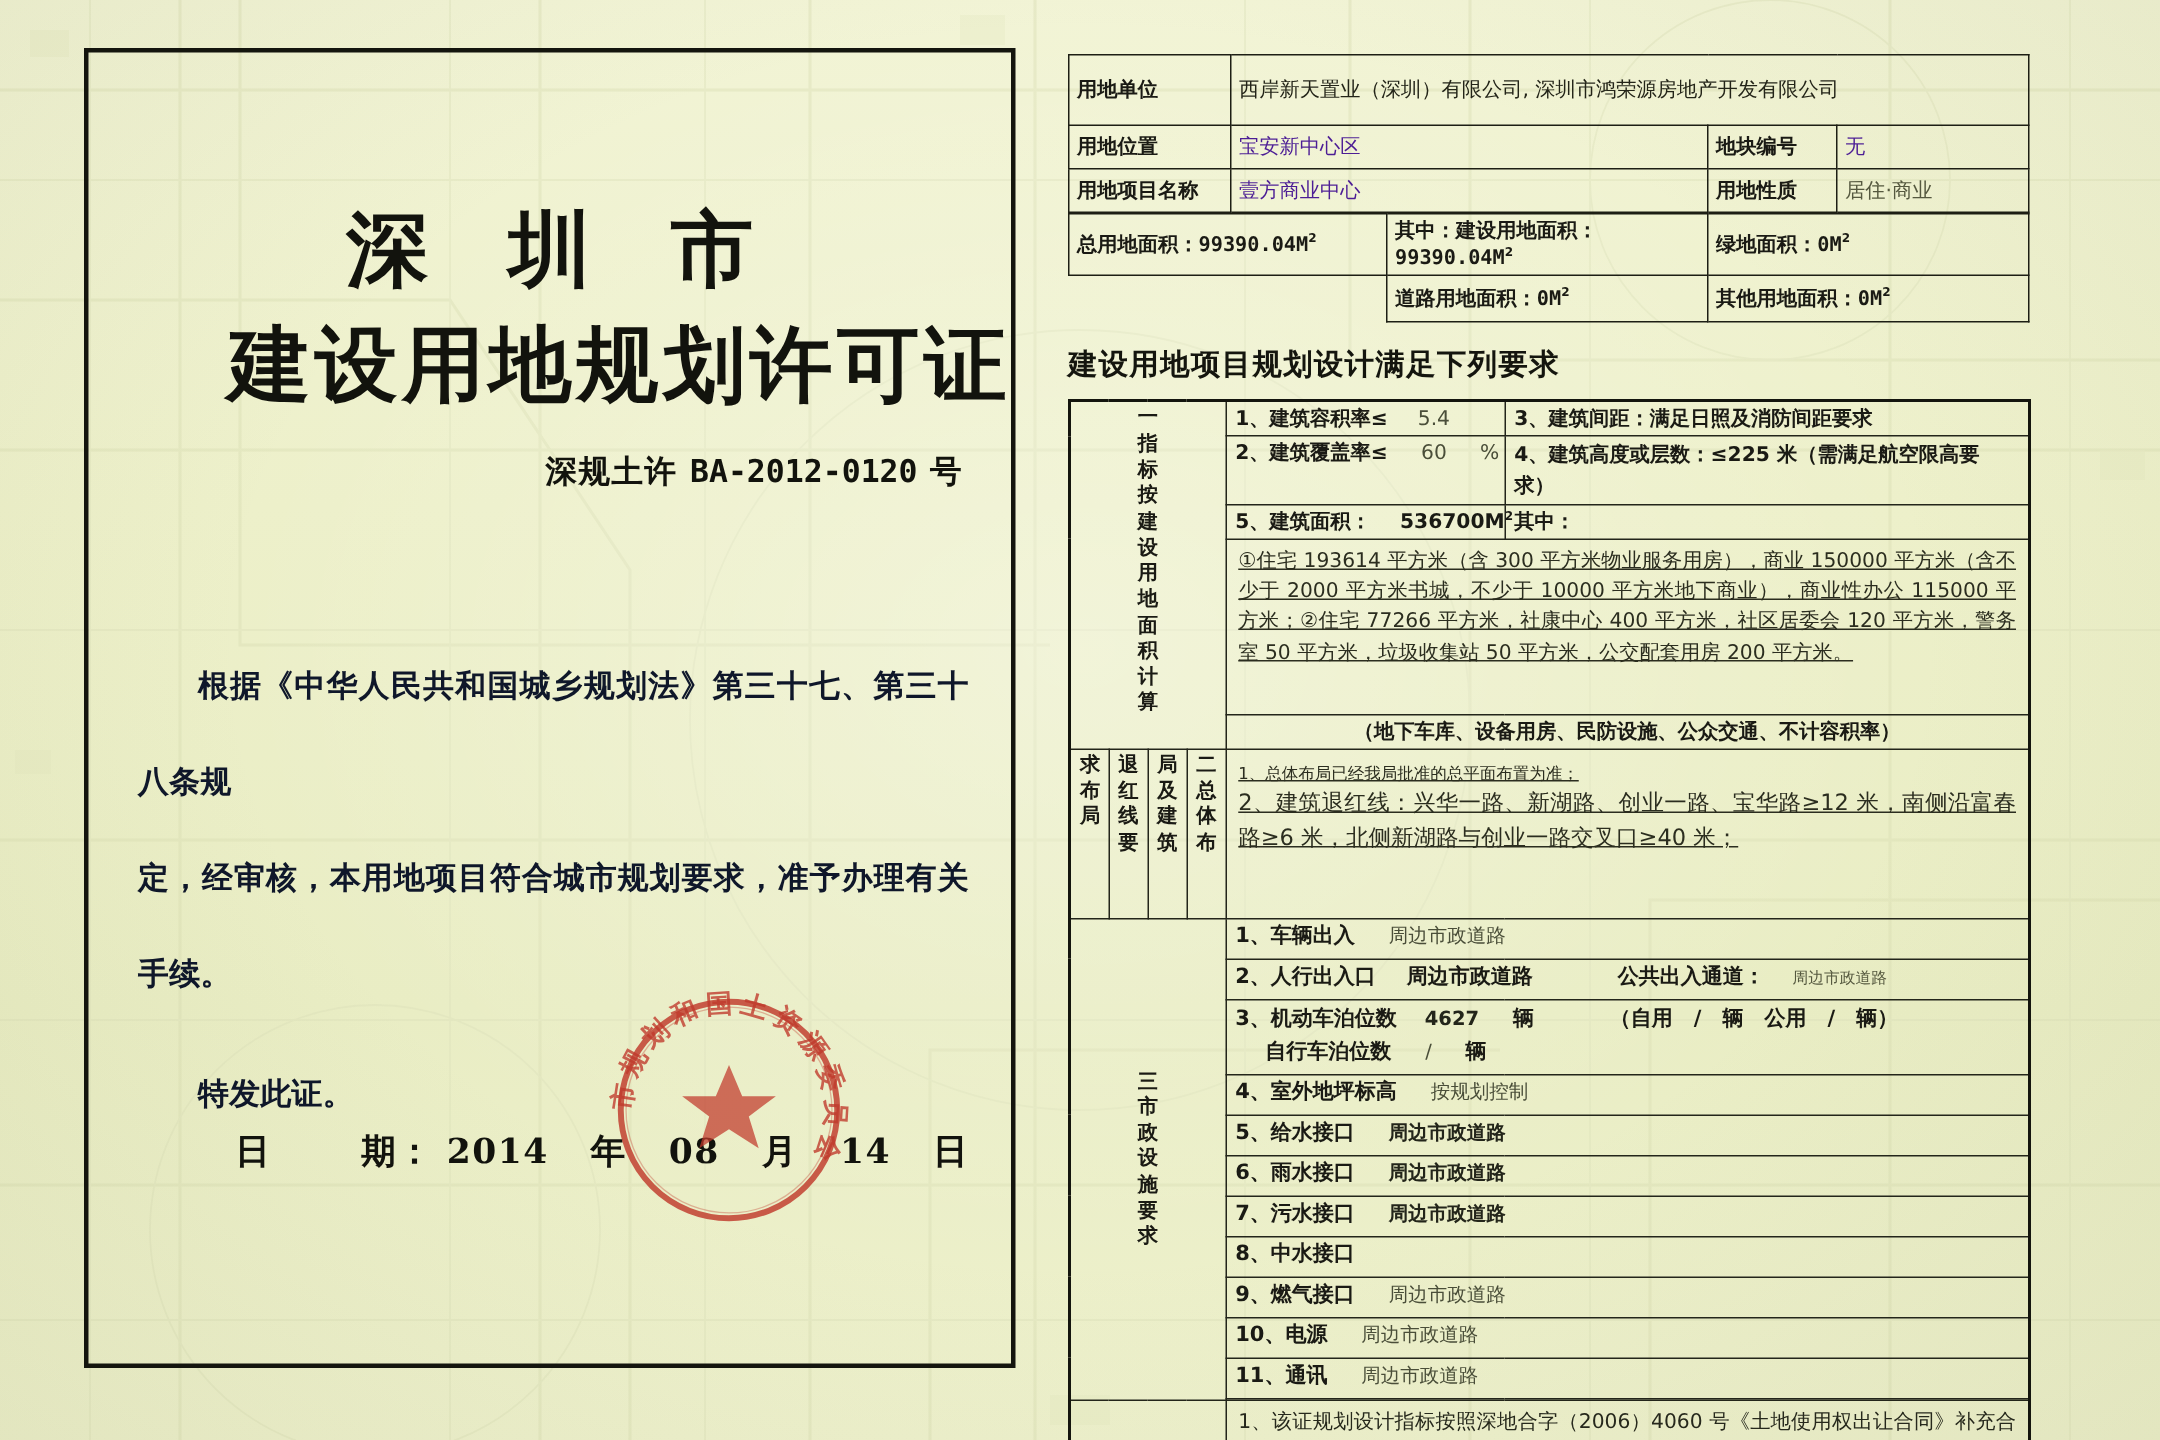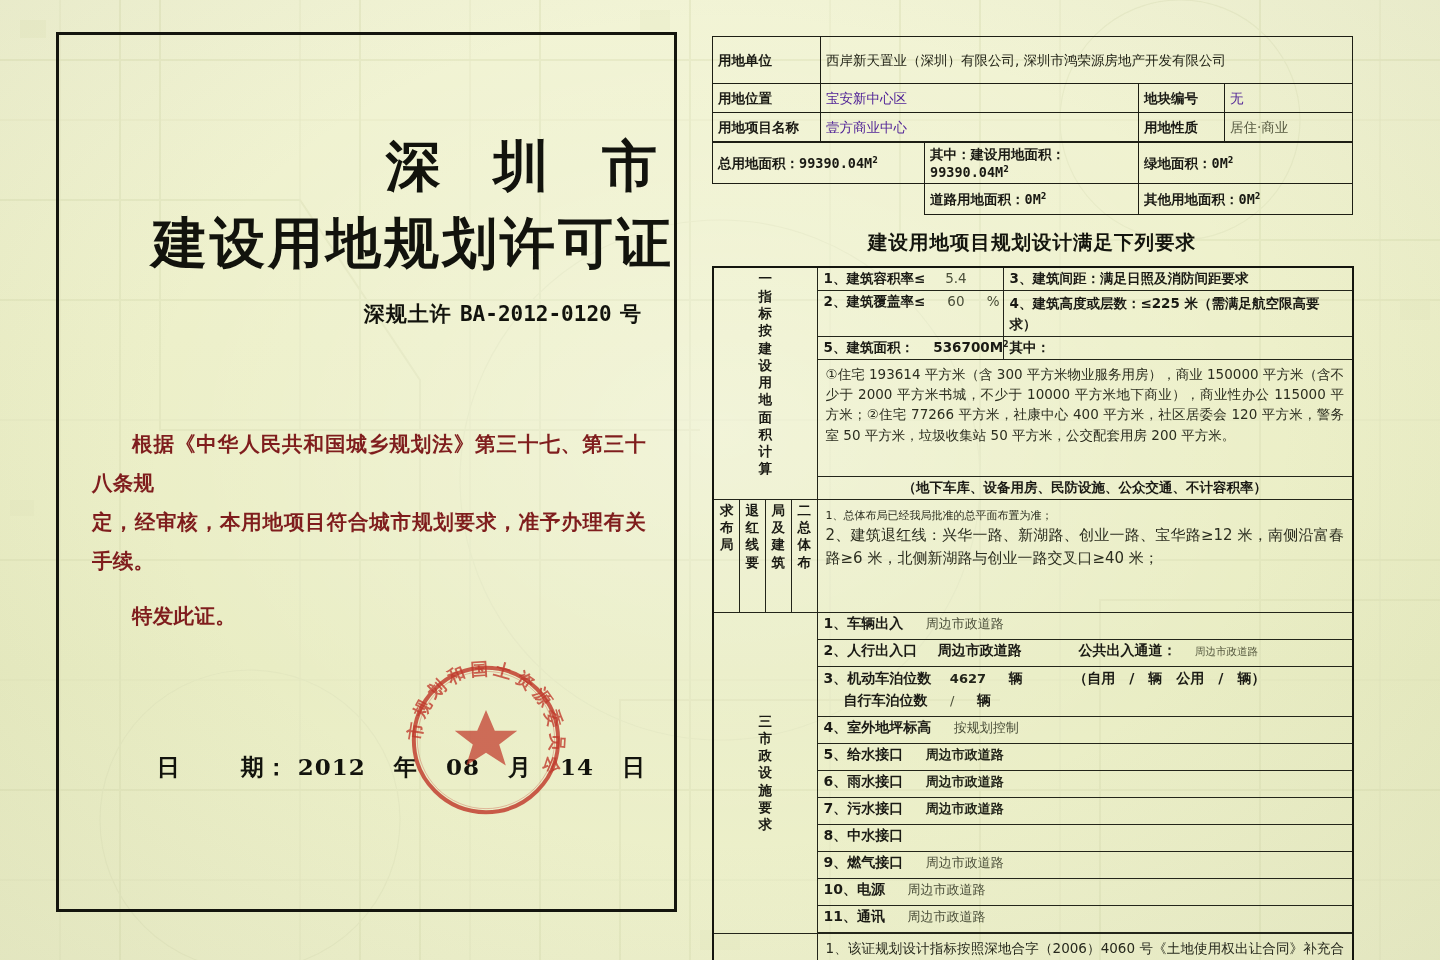--- a/index.html
+++ b/index.html
@@ -27,21 +27,21 @@
   
   #left-panel{
     position:absolute;left:56px;top:32px;width:621px;height:880px;
     border:3px solid #14150e;
     box-sizing:border-box;
   }
   #left-inner{position:absolute;inset:0;padding:0;}
 
   .title-l1{
     position:absolute;left:0;right:0;top:95px;
-    text-align:right;
+    text-align:center;
     font-family:"DejaVu Serif","Liberation Serif",serif;
     font-weight:700;font-size:55px;letter-spacing:17px;
     text-indent:17px;
     color:#12130d;
   }
   .title-l2{
     position:absolute;left:0;right:0;top:172px;
     text-align:right;
     font-family:"DejaVu Serif","Liberation Serif",serif;
     font-weight:700;font-size:55px;letter-spacing:3px;
@@ -54,23 +54,23 @@
     font-family:"DejaVu Serif","Liberation Serif",serif;
     font-size:21px;font-weight:600;letter-spacing:1px;
     color:#12130d;
   }
   .cert-no .code{font-family:"DejaVu Sans Mono","Liberation Mono",monospace;letter-spacing:0px;}
 
   .body-text{
     position:absolute;left:33px;right:28px;top:390px;
     font-family:"DejaVu Sans","Liberation Sans",sans-serif;
     font-weight:700;font-size:20.5px;
-    line-height:39px;
+    line-height:64px;
     letter-spacing:.3px;
-    color:#7f1d1d;
+    color:#0f172a;
     text-align:justify;
   }
   .body-text p{margin:0;}
   .body-text .indent{text-indent:40px;}
   .body-text .p2{margin-top:0px;}
   .body-text .p3{margin-top:16px;text-indent:40px;}
 
   .date-line{
     position:absolute;left:0;right:28px;bottom:126px;
     text-align:right;
@@ -106,39 +106,39 @@
   .lbl{font-weight:700;font-size:14.5px;white-space:nowrap;}
   .val{font-size:13.5px;color:#4c1d95;}
   .val-dark{font-size:13.5px;color:#232418;}
   .tiny{font-size:10.5px;color:#55583f;}
   .sup{font-size:8px;vertical-align:super;}
 
   .areas td{font-weight:700;font-size:14px;height:26px;}
   .areas .mono{font-family:"DejaVu Sans Mono","Liberation Mono",monospace;font-weight:700;font-size:13.5px;}
 
   .section-title{
-    width:640px;text-align:center;
+    width:640px;text-align:left;
     font-weight:700;font-size:19.5px;
     letter-spacing:1px;
     margin:14px 0 10px 0;
     color:#14150e;
   }
 
   
   table.main{border-collapse:collapse;width:640px;table-layout:fixed;border:2.5px solid #14150e;}
   table.main td{border:1px solid #23251a;padding:2px 6px;font-size:13.5px;vertical-align:top;}
   td.vlabel{
     width:26px;padding:4px 2px;text-align:center;vertical-align:top;
     font-weight:700;font-size:14px;line-height:1.28;
     word-break:break-all;white-space:normal;
   }
   td.vlabel span{display:block;}
   .row-item{font-weight:700;font-size:14px;white-space:nowrap;}
   .row-val{font-weight:400;color:#4a4e39;font-size:13px;}
-  .note-block{font-size:10.8px;line-height:1.5;color:#2b2d1f;text-align:justify;}
+  .note-block{font-size:10.8px;line-height:1.5;color:#2b2d1f;text-align:justify;text-decoration:underline;}
   .center-note{text-align:center;font-weight:700;font-size:14px;}
   .beizhu{font-size:10.4px;line-height:1.52;text-align:justify;color:#26281c;}
 
   .fill{color:#4a4e39;font-weight:400;}
   .ul{display:inline-block;min-width:52px;text-align:center;}
 </style>
 </head>
 <body>
 
 <div id="paper"></div>
@@ -200,21 +200,21 @@
     <div class="body-text">
       <p class="indent">根据《中华人民共和国城乡规划法》第三十七、第三十八条规</p>
       <p class="p2">定，经审核，本用地项目符合城市规划要求，准予办理有关手续。</p>
       <p class="p3">特发此证。</p>
     </div>
 
     <div class="date-line">
       <span>日</span>
       <span class="sp"></span>
       <span>期：</span>
-      <span>2012</span>
+      <span>2014</span>
       <span class="sp2"></span>
       <span>年</span>
       <span class="sp2"></span>
       <span>08</span>
       <span class="sp2"></span>
       <span>月</span>
       <span class="sp2"></span>
       <span>14</span>
       <span class="sp2"></span>
       <span>日</span>

